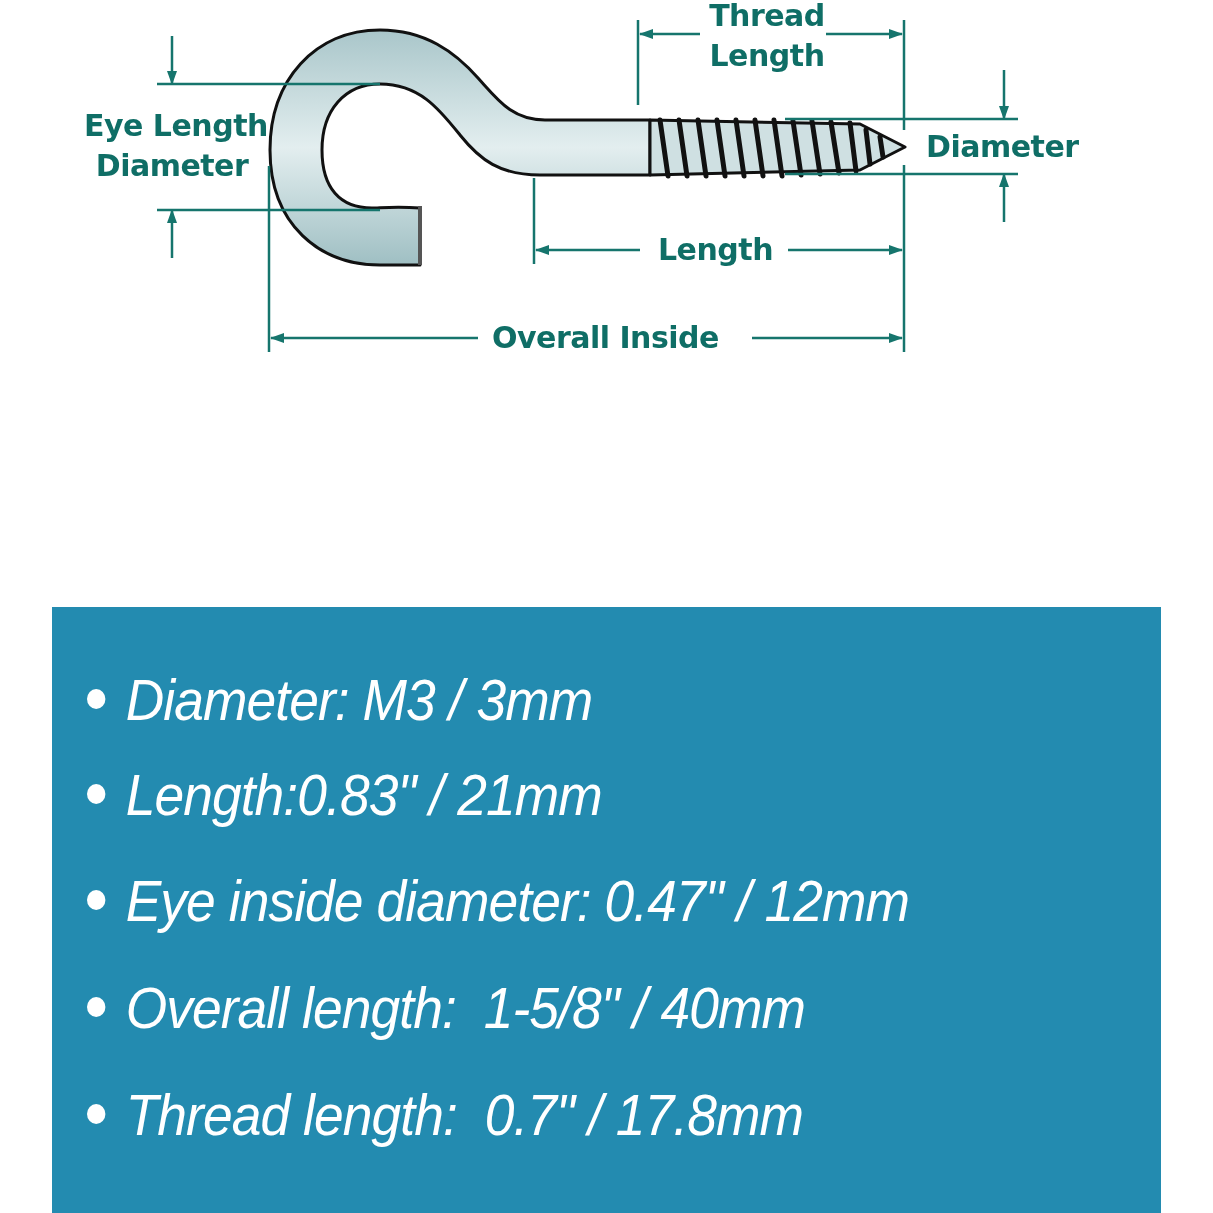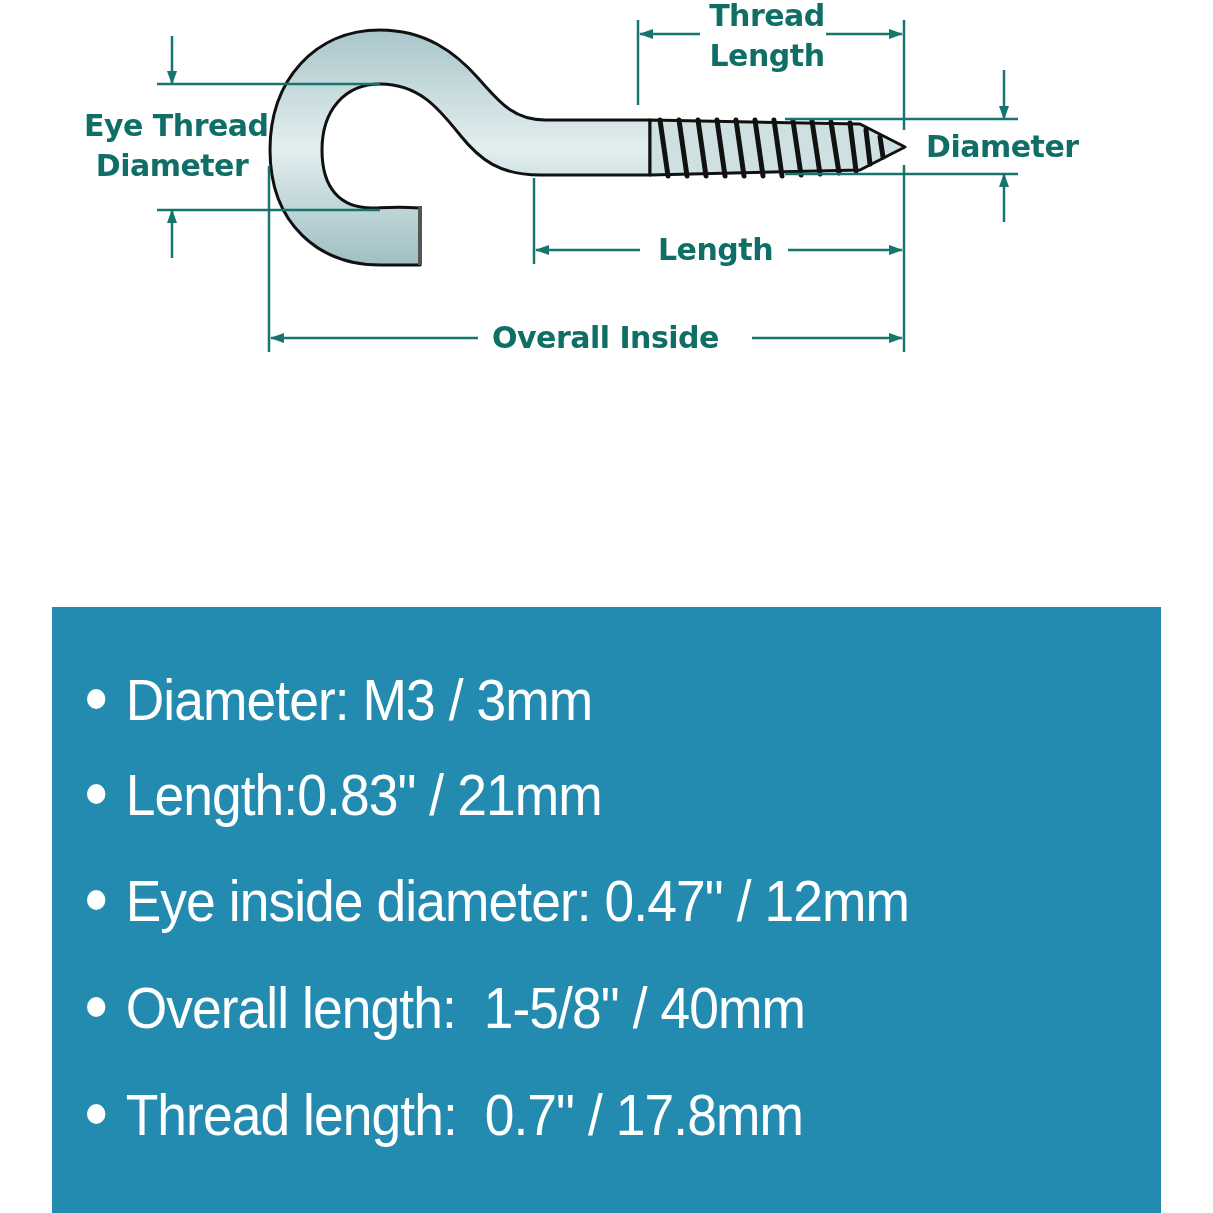--- a/index.html
+++ b/index.html
@@ -38,20 +38,21 @@
       letter-spacing: -0.5px;
     }
     .dim-label.center { text-align: center; }
     .specs-panel {
       position: absolute;
       left: 52px;
       top: 607px;
       width: 1109px;
       height: 606px;
       background: #238bb0;
+      font-style: italic;
     }
     .spec-list {
       list-style: none;
       margin: 0;
       padding: 0;
       position: absolute;
       left: 0;
       top: 0;
       width: 100%;
     }
@@ -158,21 +159,21 @@
       <line x1="536" y1="250" x2="640" y2="250" marker-start="url(#arrowStart)"></line>
       <line x1="788" y1="250" x2="902" y2="250" marker-end="url(#arrowEnd)"></line>
 
       <line x1="269" y1="166" x2="269" y2="352"></line>
       <line x1="271" y1="338" x2="478" y2="338" marker-start="url(#arrowStart)"></line>
       <line x1="752" y1="338" x2="902" y2="338" marker-end="url(#arrowEnd)"></line>
     </g>
   </svg>
 
   <div class="dim-label center" style="left:84px; top:106px; width:176px; background:transparent;">
-    <div>Eye Thread</div>
+    <div>Eye Length</div>
     <div>Diameter</div>
   </div>
 
   <div class="dim-label center" style="left:704px; top:-4px; width:126px; background:transparent;">
     <div>Thread</div>
     <div>Length</div>
   </div>
 
   <div class="dim-label" style="left:926px; top:127px;">Diameter</div>
 

